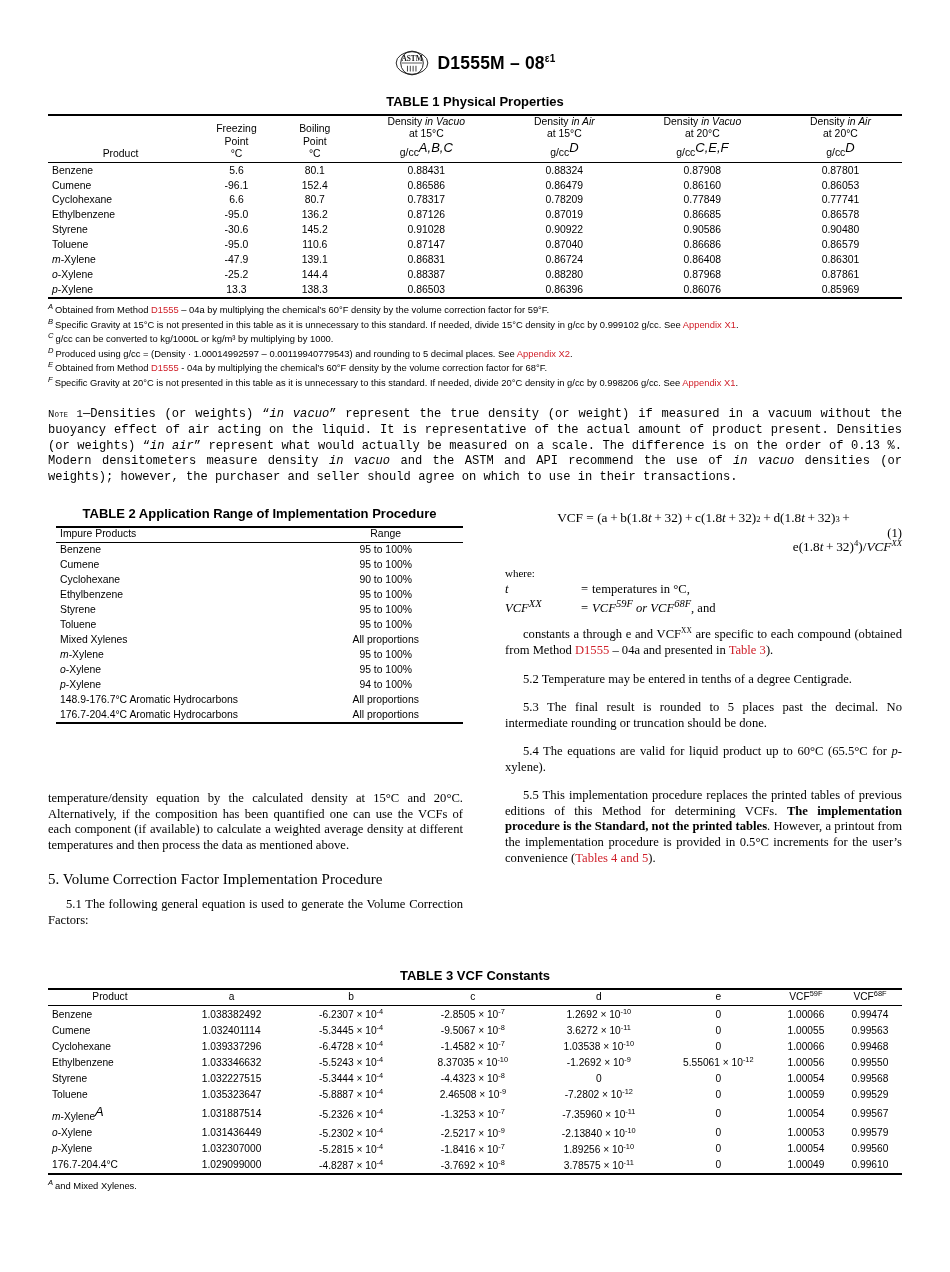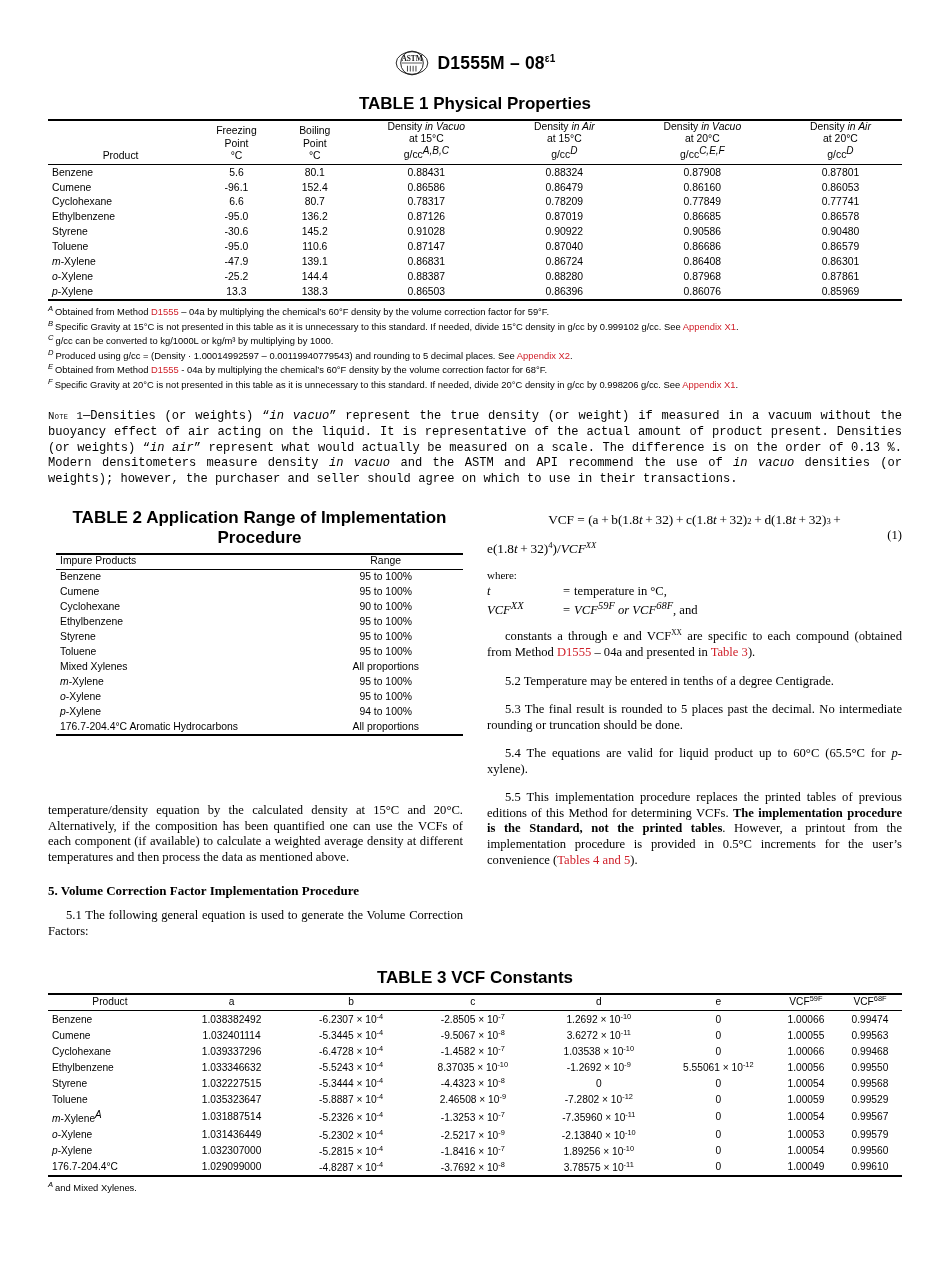--- a/index.html
+++ b/index.html
@@ -39,21 +39,21 @@
     font-size: 17.5px;
     letter-spacing: 0.2px;
   }
   .doc-title .eps { font-size: 10px; vertical-align: super; text-align: right; }
 
   
   .tbl-caption {
     text-align: center;
     font-family: "Liberation Sans", sans-serif;
     font-weight: bold;
-    font-size: 17px;
+    font-size: 13px;
     margin-bottom: 5px;
   }
   table.astm {
     border-collapse: collapse;
     font-family: "Liberation Sans", sans-serif;
     font-size: 10.4px;
     width: 100%;
   }
   table.astm thead td, table.astm thead th {
     font-weight: normal;
@@ -65,21 +65,21 @@
     padding: 0.6px 4px;
     line-height: 1.32;
     white-space: nowrap;
   }
   .rule-top { border-top: 2.2px solid #000; }
   .rule-thin { border-top: 0.8px solid #000; }
   .rule-bot { border-bottom: 2.2px solid #000; }
   .ta-c { text-align: center; }
   .ta-l { text-align: left; }
   .it { font-style: italic; }
-  sup.fn { font-size: 10px; font-style: italic; vertical-align: super; }
+  sup.fn { font-size: 13px; font-style: italic; vertical-align: super; }
   sup.pl { font-size: 7.4px; vertical-align: super; font-style: normal;}
 
   
   #table1-wrap { margin: 16px 48px 0 48px; }
   #table1 col.c-prod { width: 17%; }
   #table1 tbody td:first-child { text-align: left; }
   #table1 tbody td { text-align: center; }
   #table1 thead td:first-child { text-align: center; }
 
   
@@ -105,60 +105,60 @@
     font-variant: small-caps;
     font-size: 10.6px;
     letter-spacing: 0.3px;
   }
 
   
   .cols {
     position: relative;
     margin: 20px 48px 0 48px;
     display: flex;
-    gap: 24px;
+    gap: 42px;
   }
   .col { width: 420px; }
 
   
   #table2 col.c-a { width: 62%; }
   #table2 tbody td:first-child { text-align: left; }
   #table2 tbody td:last-child { text-align: center; }
   #table2-wrap { width: 407px; margin: 0 auto 0 8px; }
 
   
   .eq-block { margin-top: 4px; }
   .eq-line1 {
     display: flex;
     align-items: baseline;
     justify-content: center;
     font-size: 13.3px;
     white-space: nowrap;
   }
   .eq-num { position: absolute; right: 0; font-size: 12.6px; }
   .eq-row { position: relative; text-align: center; }
-  .eq-line2 { text-align: left; font-size: 13.3px; margin-top: 12px; }
+  .eq-line2 { text-align: right; font-size: 13.3px; margin-top: 12px; }
   .eq-block sup { font-size: 8.6px; }
   .where { margin-top: 12px; font-size: 11px; }
   .defs { margin-top: 3px; font-size: 12.6px; }
   .defs table { border-collapse: collapse; font-size: 12.6px; }
   .defs td { padding: 0 4px 1px 0; vertical-align: baseline; }
   .defs td.sym { width: 72px; }
   .para {
     font-size: 12.6px;
     line-height: 1.25;
     text-align: justify;
     margin-top: 9px;
     text-indent: 18px;
     hyphens: auto;
   }
   .para.noind { text-indent: 0; }
   .sec-head {
-    font-size: 13px;
-    font-weight: bold;
+    font-size: 15px;
+    font-weight: normal;
     margin-top: 17px;
   }
 
   
   #table3-wrap { position: absolute; left: 48px; top: 920px; width: 854px; }
   #table3 { font-size: 10.2px; }
   #table3 tbody td { text-align: center; }
   #table3 tbody td:first-child { text-align: left; }
   #table3 col.c-prod { width: 14.5%; }
   #table3 col.c-a { width: 14%; }
@@ -388,20 +388,24 @@
                 <td>95 to 100%</td>
               </tr>
               <tr>
                 <td><i>o</i>-Xylene</td>
                 <td>95 to 100%</td>
               </tr>
               <tr>
                 <td><i>p</i>-Xylene</td>
                 <td>94 to 100%</td>
               </tr>
+              <tr>
+                <td>148.9-176.7°C Aromatic Hydrocarbons</td>
+                <td>All proportions</td>
+              </tr>
               <tr class="rule-bot">
                 <td>176.7-204.4°C Aromatic Hydrocarbons</td>
                 <td>All proportions</td>
               </tr>
             </tbody>
         </table>
       </div>
 
       <div style="height:58px"></div>
 
@@ -427,21 +431,21 @@
       </div>
 
       <div class="where">where:</div>
 
       <div class="defs">
         <table>
           <tbody>
               <tr>
             <td class="sym"><i>t</i></td>
             <td>=</td>
-            <td>temperature in °C,</td>
+            <td>temperatures in °C,</td>
           </tr>
           <tr>
             <td class="sym"><i>VCF</i><sup><i>XX</i></sup></td>
             <td>=</td>
             <td><i>VCF</i><sup><i>59F</i></sup> <i>or VCF</i><sup><i>68F</i></sup>, and</td>
           </tr>
         </tbody>
           </table>
       </div>
 

